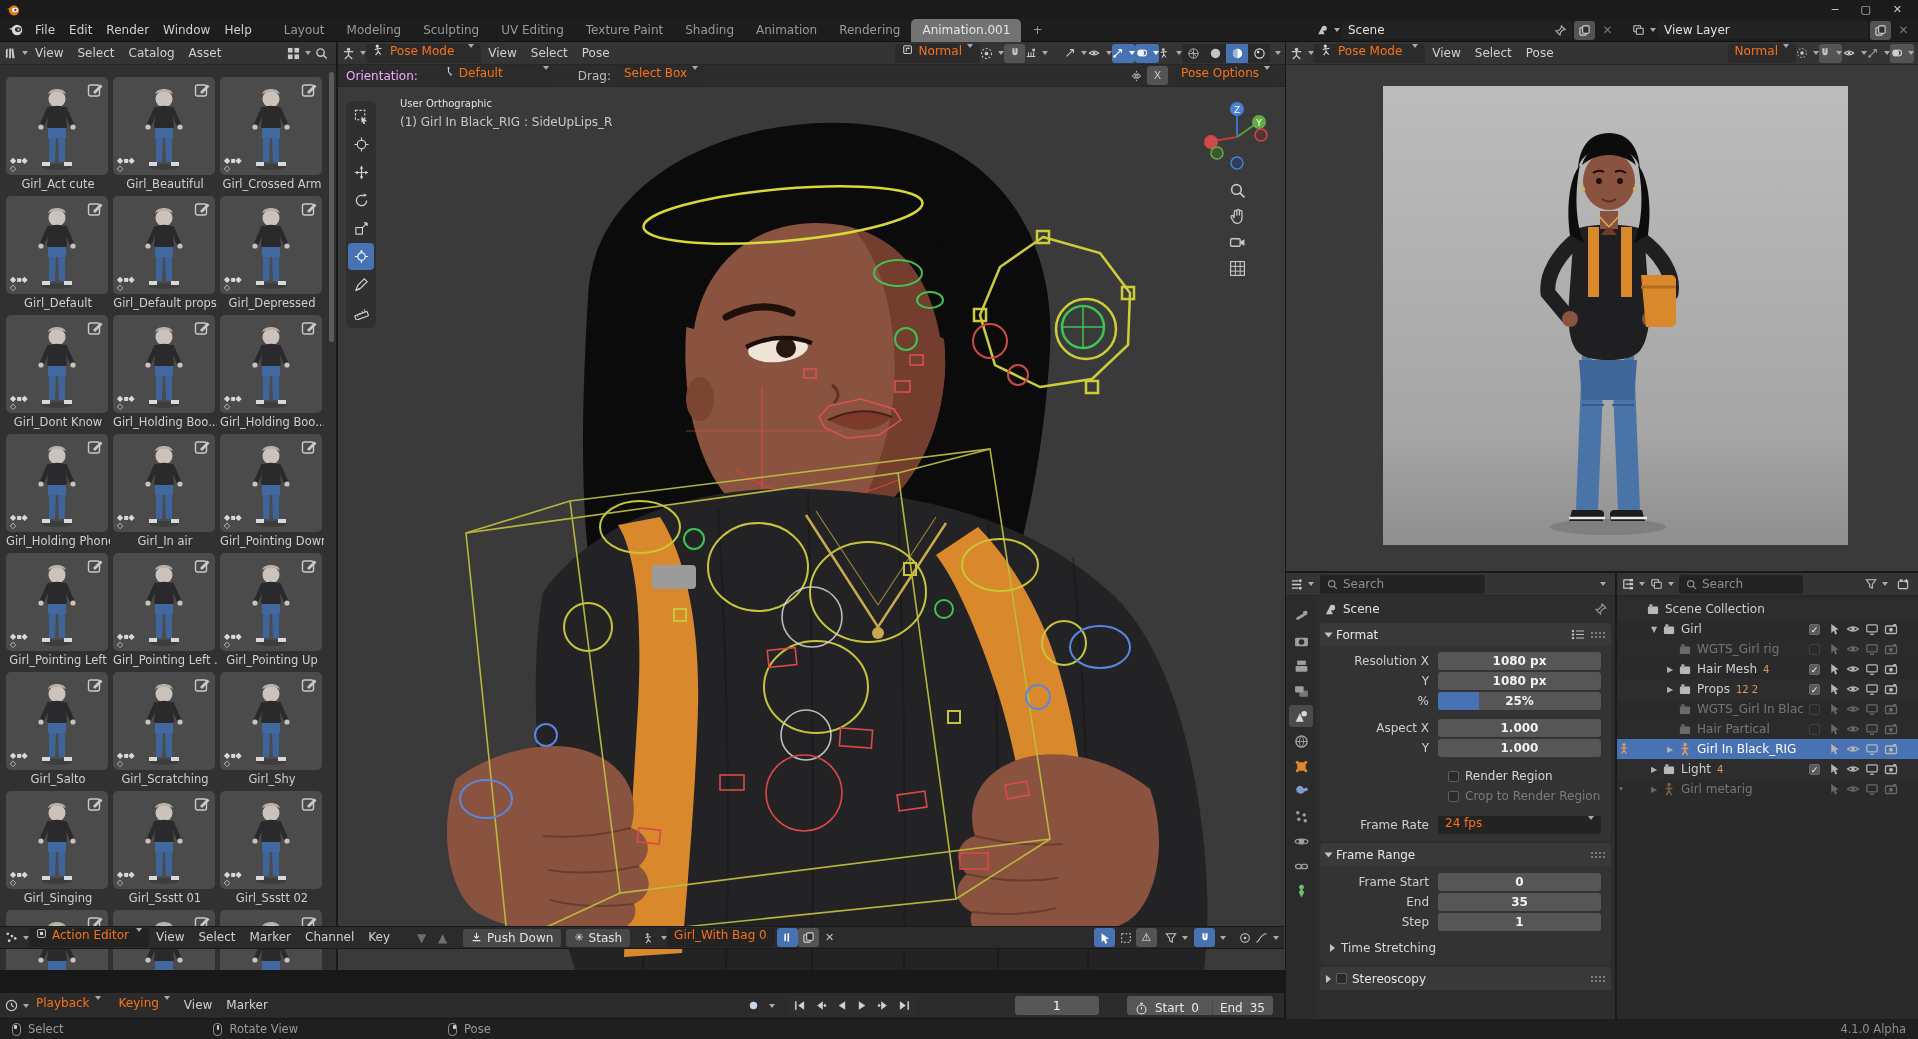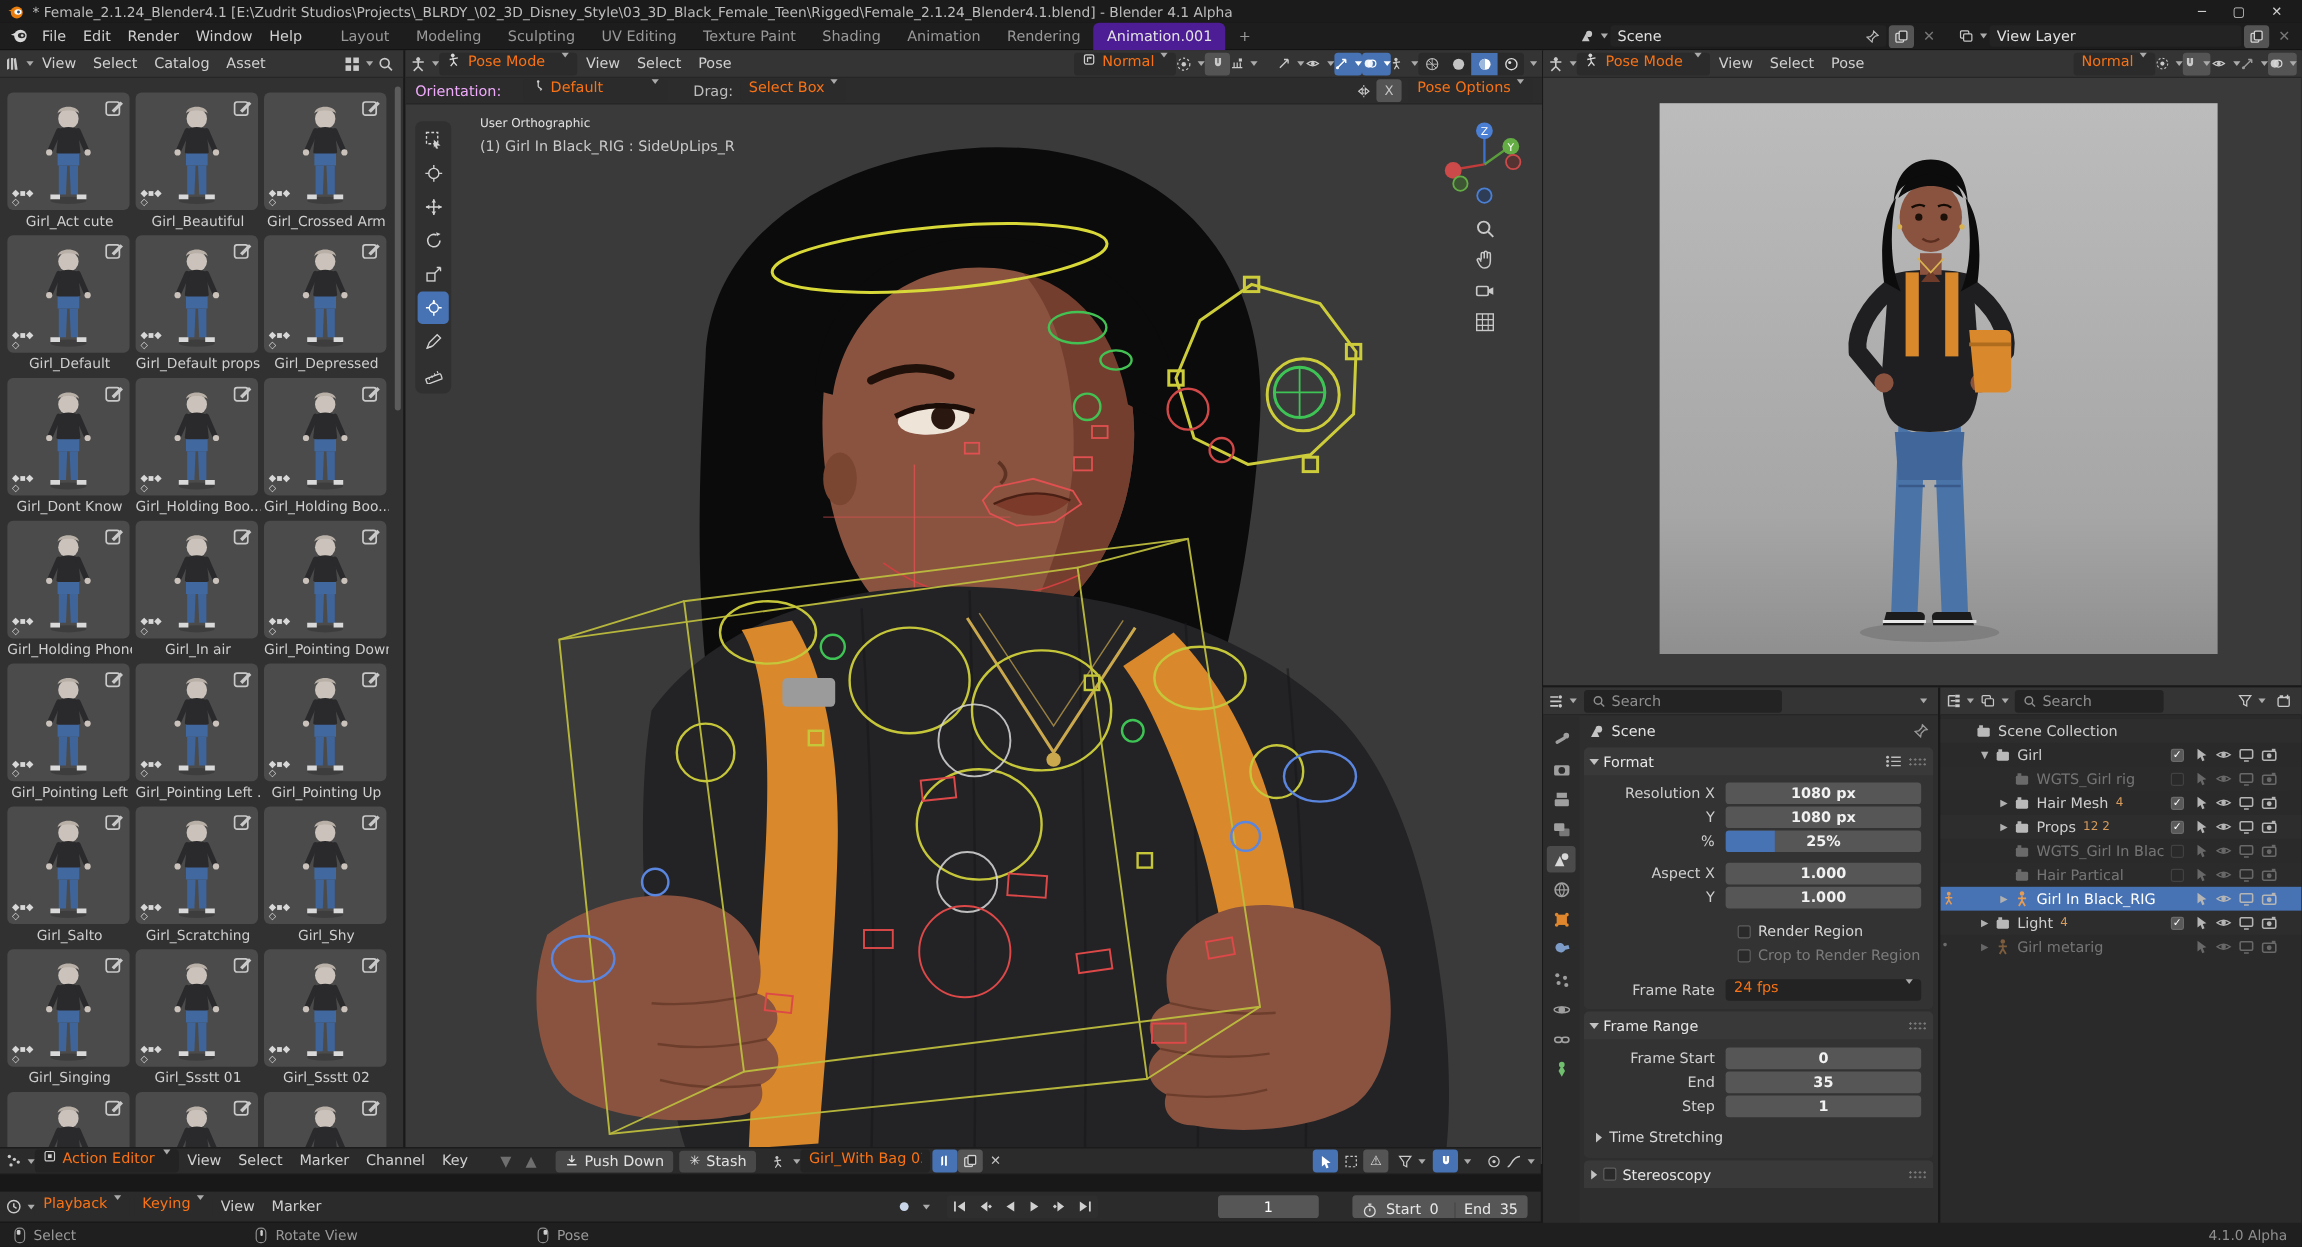--- a/index.html
+++ b/index.html
@@ -18,21 +18,21 @@
   .ibtn.pressed{background:#545454}
   .row{display:flex;align-items:center}
   .grow{flex:1 1 auto}
   .search{display:inline-flex;align-items:center;background:#232323;border-radius:3px;height:19px;padding:0 7px;color:#8f8f8f;gap:5px}
 
   
   #titlebar{position:absolute;left:0;top:0;width:1918px;height:19px;background:#1b1b1b;display:flex;align-items:center;padding:0 6px;color:#bdbdbd;font-size:11.5px}
   #titlebar .wbtns{margin-left:auto;display:flex;gap:22px;padding-right:10px;color:#cfcfcf;font-size:11px}
   #menubar{position:absolute;left:0;top:19px;width:1918px;height:23px;background:#1d1d1d;display:flex;align-items:center;padding:0 4px;border-bottom:1px solid #121212}
   .ws-tab{padding:0 11px;height:23px;line-height:23px;color:#999;white-space:nowrap;flex:none}
-  .ws-tab.active{background:#4c1d95;color:#e4e4e4;border-radius:5px 5px 0 0}
+  .ws-tab.active{background:#737373;color:#e4e4e4;border-radius:5px 5px 0 0}
   #menubar .idblock{display:flex;align-items:center;gap:2px;margin-left:auto}
   .idfield{display:flex;align-items:center;background:#232323;border-radius:3px;height:18px;padding:0 6px;gap:6px;color:#e0e0e0}
 
   
   .ehdr{height:23px;background:#343434;display:flex;align-items:center;padding:0 4px;border-bottom:1px solid #262626;overflow:hidden}
 
   #asset-browser{position:absolute;left:0;top:42px;width:338px;height:928px;background:#313131;border-right:2px solid #191919}
   #asset-grid{position:absolute;left:6px;top:24px;right:12px;bottom:0;display:grid;grid-template-columns:repeat(3,1fr);column-gap:3px;row-gap:0;padding-top:11px;overflow:hidden}
   .asset-card{width:104px;height:119px}
   .asset-thumb{position:relative;width:102px;height:98px;background:#4b4b4b;border-radius:5px;overflow:hidden}
@@ -85,21 +85,21 @@
   .ol-arrow{width:14px;font-size:8px;color:#b0b0b0;text-align:center;flex:none}
   .ol-icon{width:16px;height:14px;flex:none;display:flex;align-items:center;justify-content:center}
   .ol-label{margin-left:4px;white-space:nowrap;overflow:hidden;flex:0 1 auto}
   .ol-badge{margin-left:6px;color:#d79b5c;font-size:10px;white-space:nowrap}
   .ol-check{width:11px;height:11px;border:1px solid #5e5e5e;background:#2a2a2a;border-radius:2px;margin-right:6px;flex:none;font-size:9px;line-height:10px;text-align:center;color:#fff}
   .ol-check.checked{background:#595959;border-color:#6a6a6a}
   .ol-toggles{display:flex;gap:5px;color:#b5b5b5;flex:none;margin-left:2px}
   .ol-marker{position:absolute;left:1px;width:12px;height:14px;color:#e0862c;font-size:10px;line-height:14px}
 
   
-  #dopesheet{position:absolute;left:0;top:956px;width:1284px;height:23px;background:#2b2b2b;display:flex;align-items:center;padding:0 5px;border-top:1px solid #191919;border-bottom:1px solid #191919}
+  #dopesheet{position:absolute;left:0;top:926px;width:1284px;height:23px;background:#2b2b2b;display:flex;align-items:center;padding:0 5px;border-top:1px solid #191919;border-bottom:1px solid #191919}
   .gbtn{display:inline-flex;align-items:center;background:#484848;border-radius:3px;height:18px;padding:0 8px;gap:5px;color:#e2e2e2;flex:none;white-space:nowrap}
   #timeline{position:absolute;left:0;top:993px;width:1284px;height:26px;background:#2b2b2b;display:flex;align-items:center;padding:0 5px;border-bottom:1px solid #151515}
   .pb-group{display:flex;background:#2e2e2e;border-radius:3px;overflow:hidden}
   .pb-btn{width:21px;height:19px;display:flex;align-items:center;justify-content:center;color:#d0d0d0}
   .frame-field{background:#565656;border-radius:3px;height:19px;min-width:84px;display:flex;align-items:center;justify-content:center;color:#fff}
   .range-group{display:flex;align-items:flex-end;background:#565656;border-radius:3px;height:19px;padding:0 8px;gap:7px;color:#e8e8e8}
 
   #statusbar{position:absolute;left:0;top:1019px;width:1918px;height:20px;background:#1f1f1f;display:flex;align-items:center;padding:0 12px;color:#9a9a9a;font-size:11.5px}
   .status-item{display:flex;align-items:center;gap:7px;margin-right:150px}
   .mouse-ic{width:9px;height:13px;border:1px solid #8d8d8d;border-radius:4px;position:relative;flex:none}
@@ -116,21 +116,20 @@
 </head>
 <body>
 
 <div id="titlebar">
   <svg width="14" height="14" viewBox="0 0 14 14" style="margin-right:7px">
     <circle cx="8" cy="7.5" r="5" fill="#e87d0d"></circle>
       <ellipse cx="9" cy="7" rx="3" ry="2.2" fill="#fff"></ellipse>
       <circle cx="9.4" cy="7" r="1.2" fill="#264e78"></circle>
       <path d="M1 6 L6 4 L5 7 Z" fill="#e87d0d"></path>
   </svg>
-  <span>* Female_2.1.24_Blender4.1 [E:\Zudrit Studios\Projects\_BLRDY_\02_3D_Disney_Style\03_3D_Black_Female_Teen\Rigged\Female_2.1.24_Blender4.1.blend] - Blender 4.1 Alpha</span>
   <span class="wbtns">
     <span>─</span>
     <span>▢</span>
     <span>✕</span>
   </span>
 </div>
 
 <div id="menubar">
   <svg width="16" height="14" viewBox="0 0 16 14" style="margin:0 4px">
     <circle cx="9" cy="7" r="5.2" fill="#d8d8d8"></circle>

